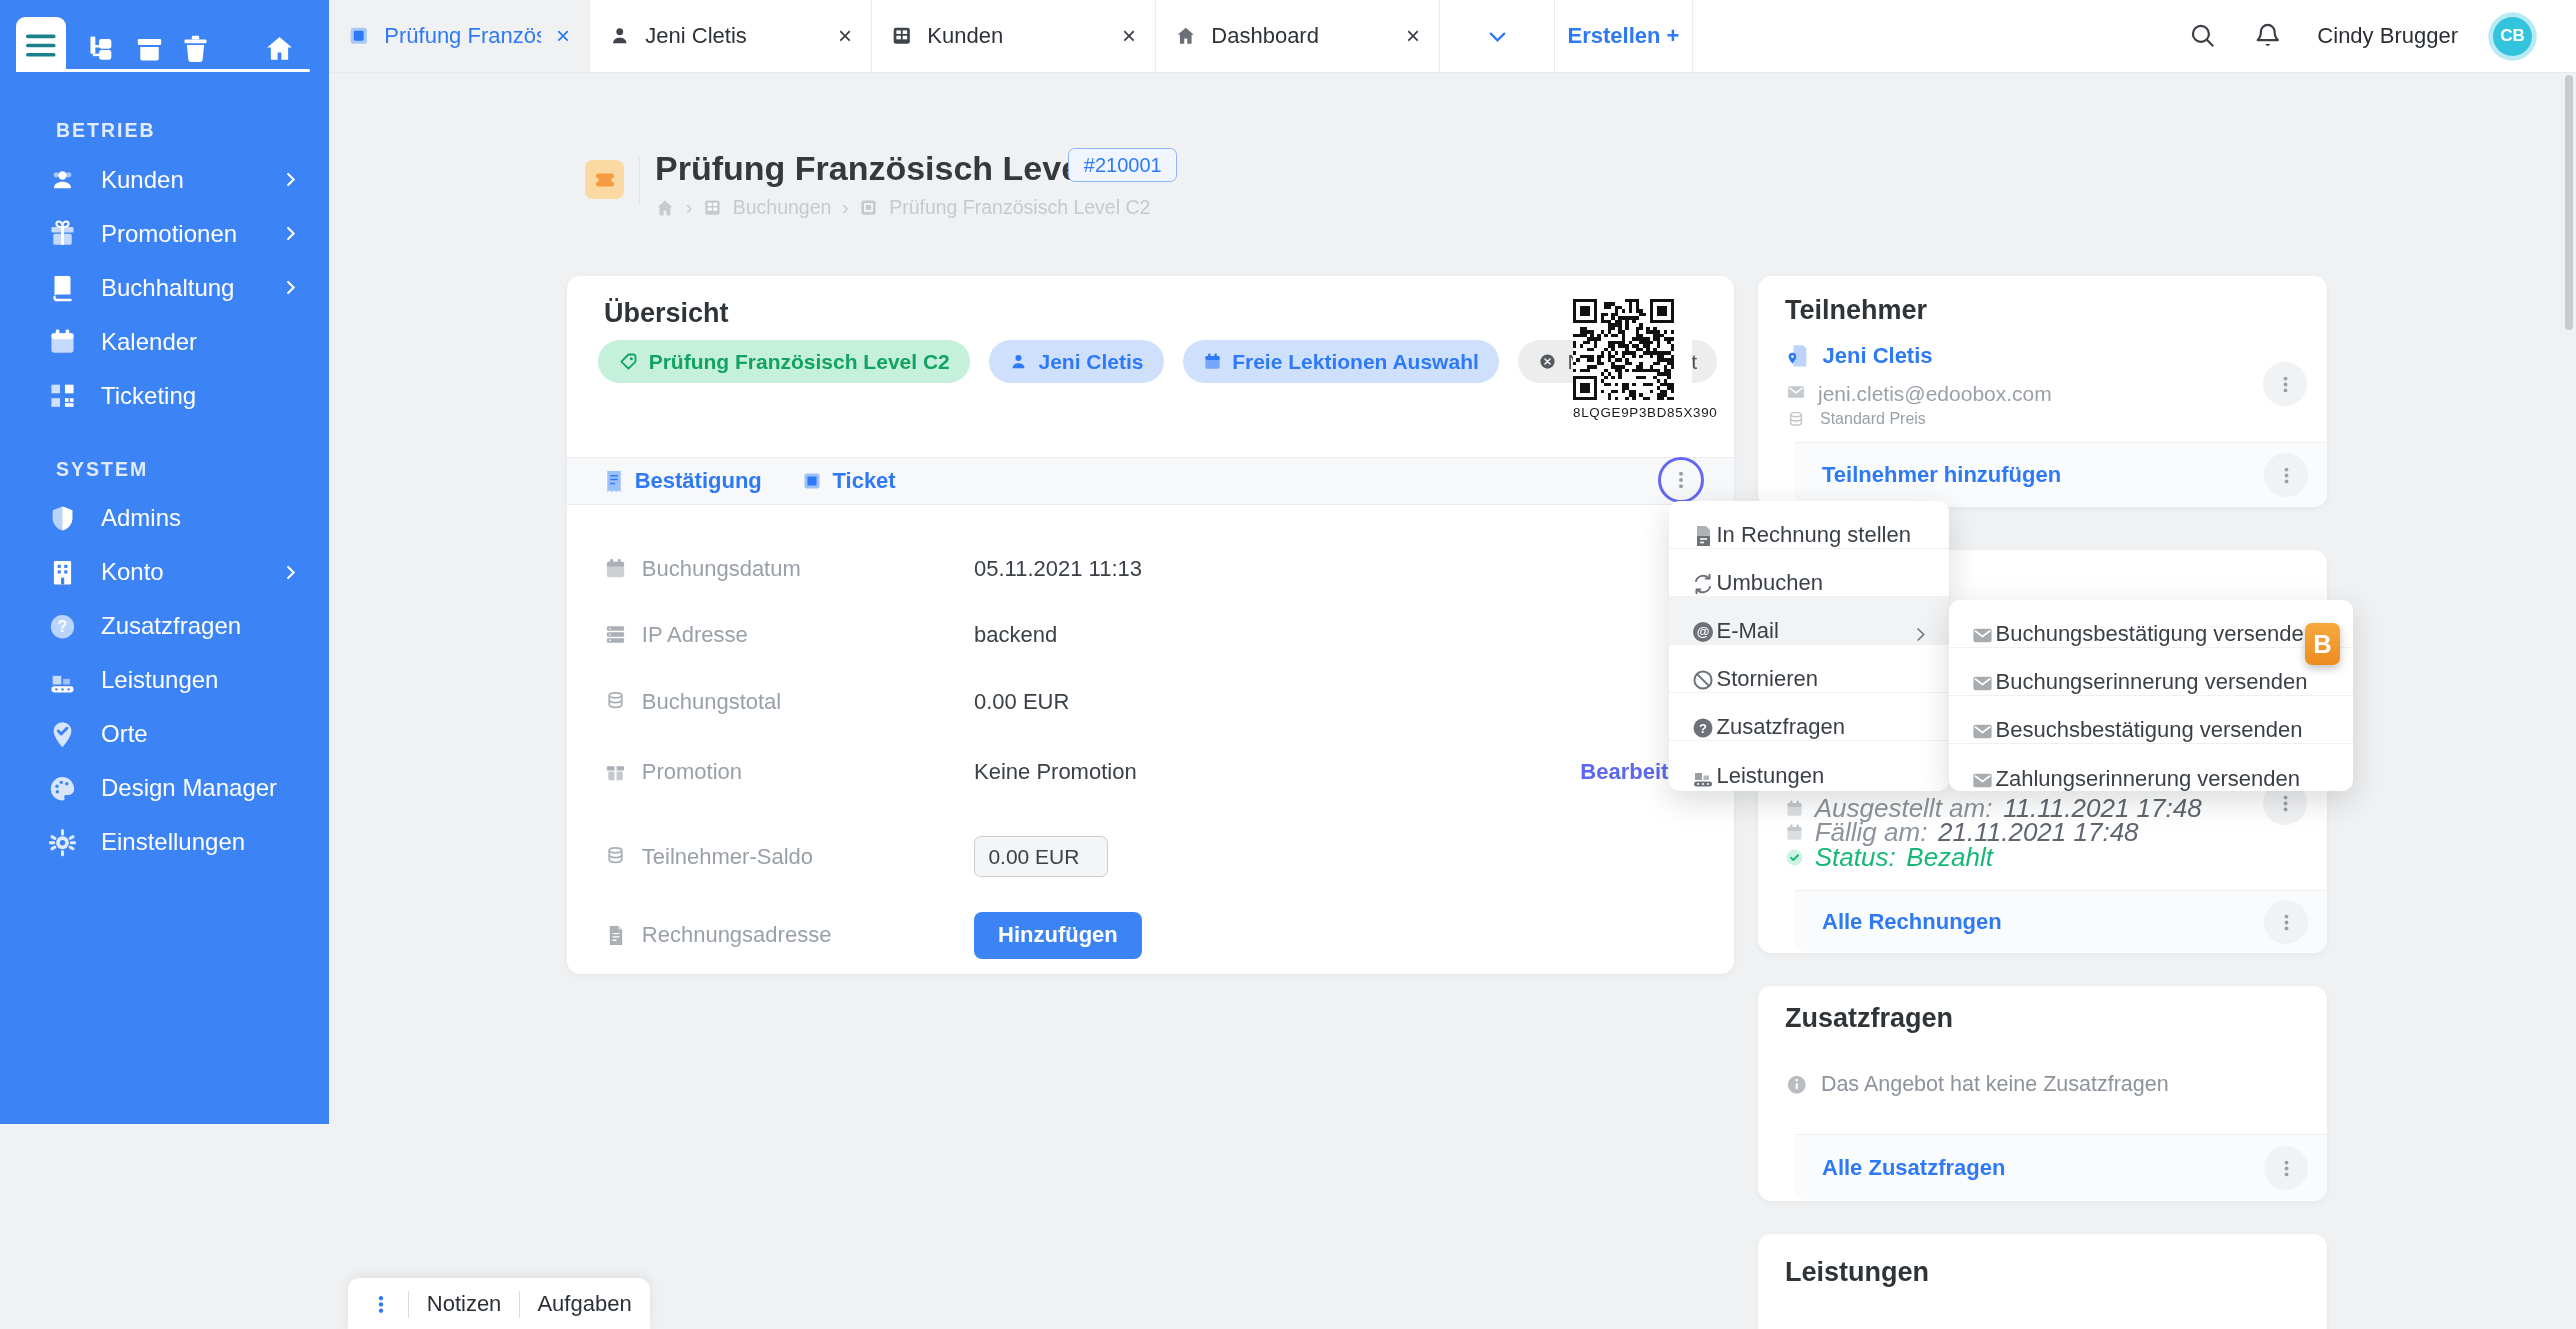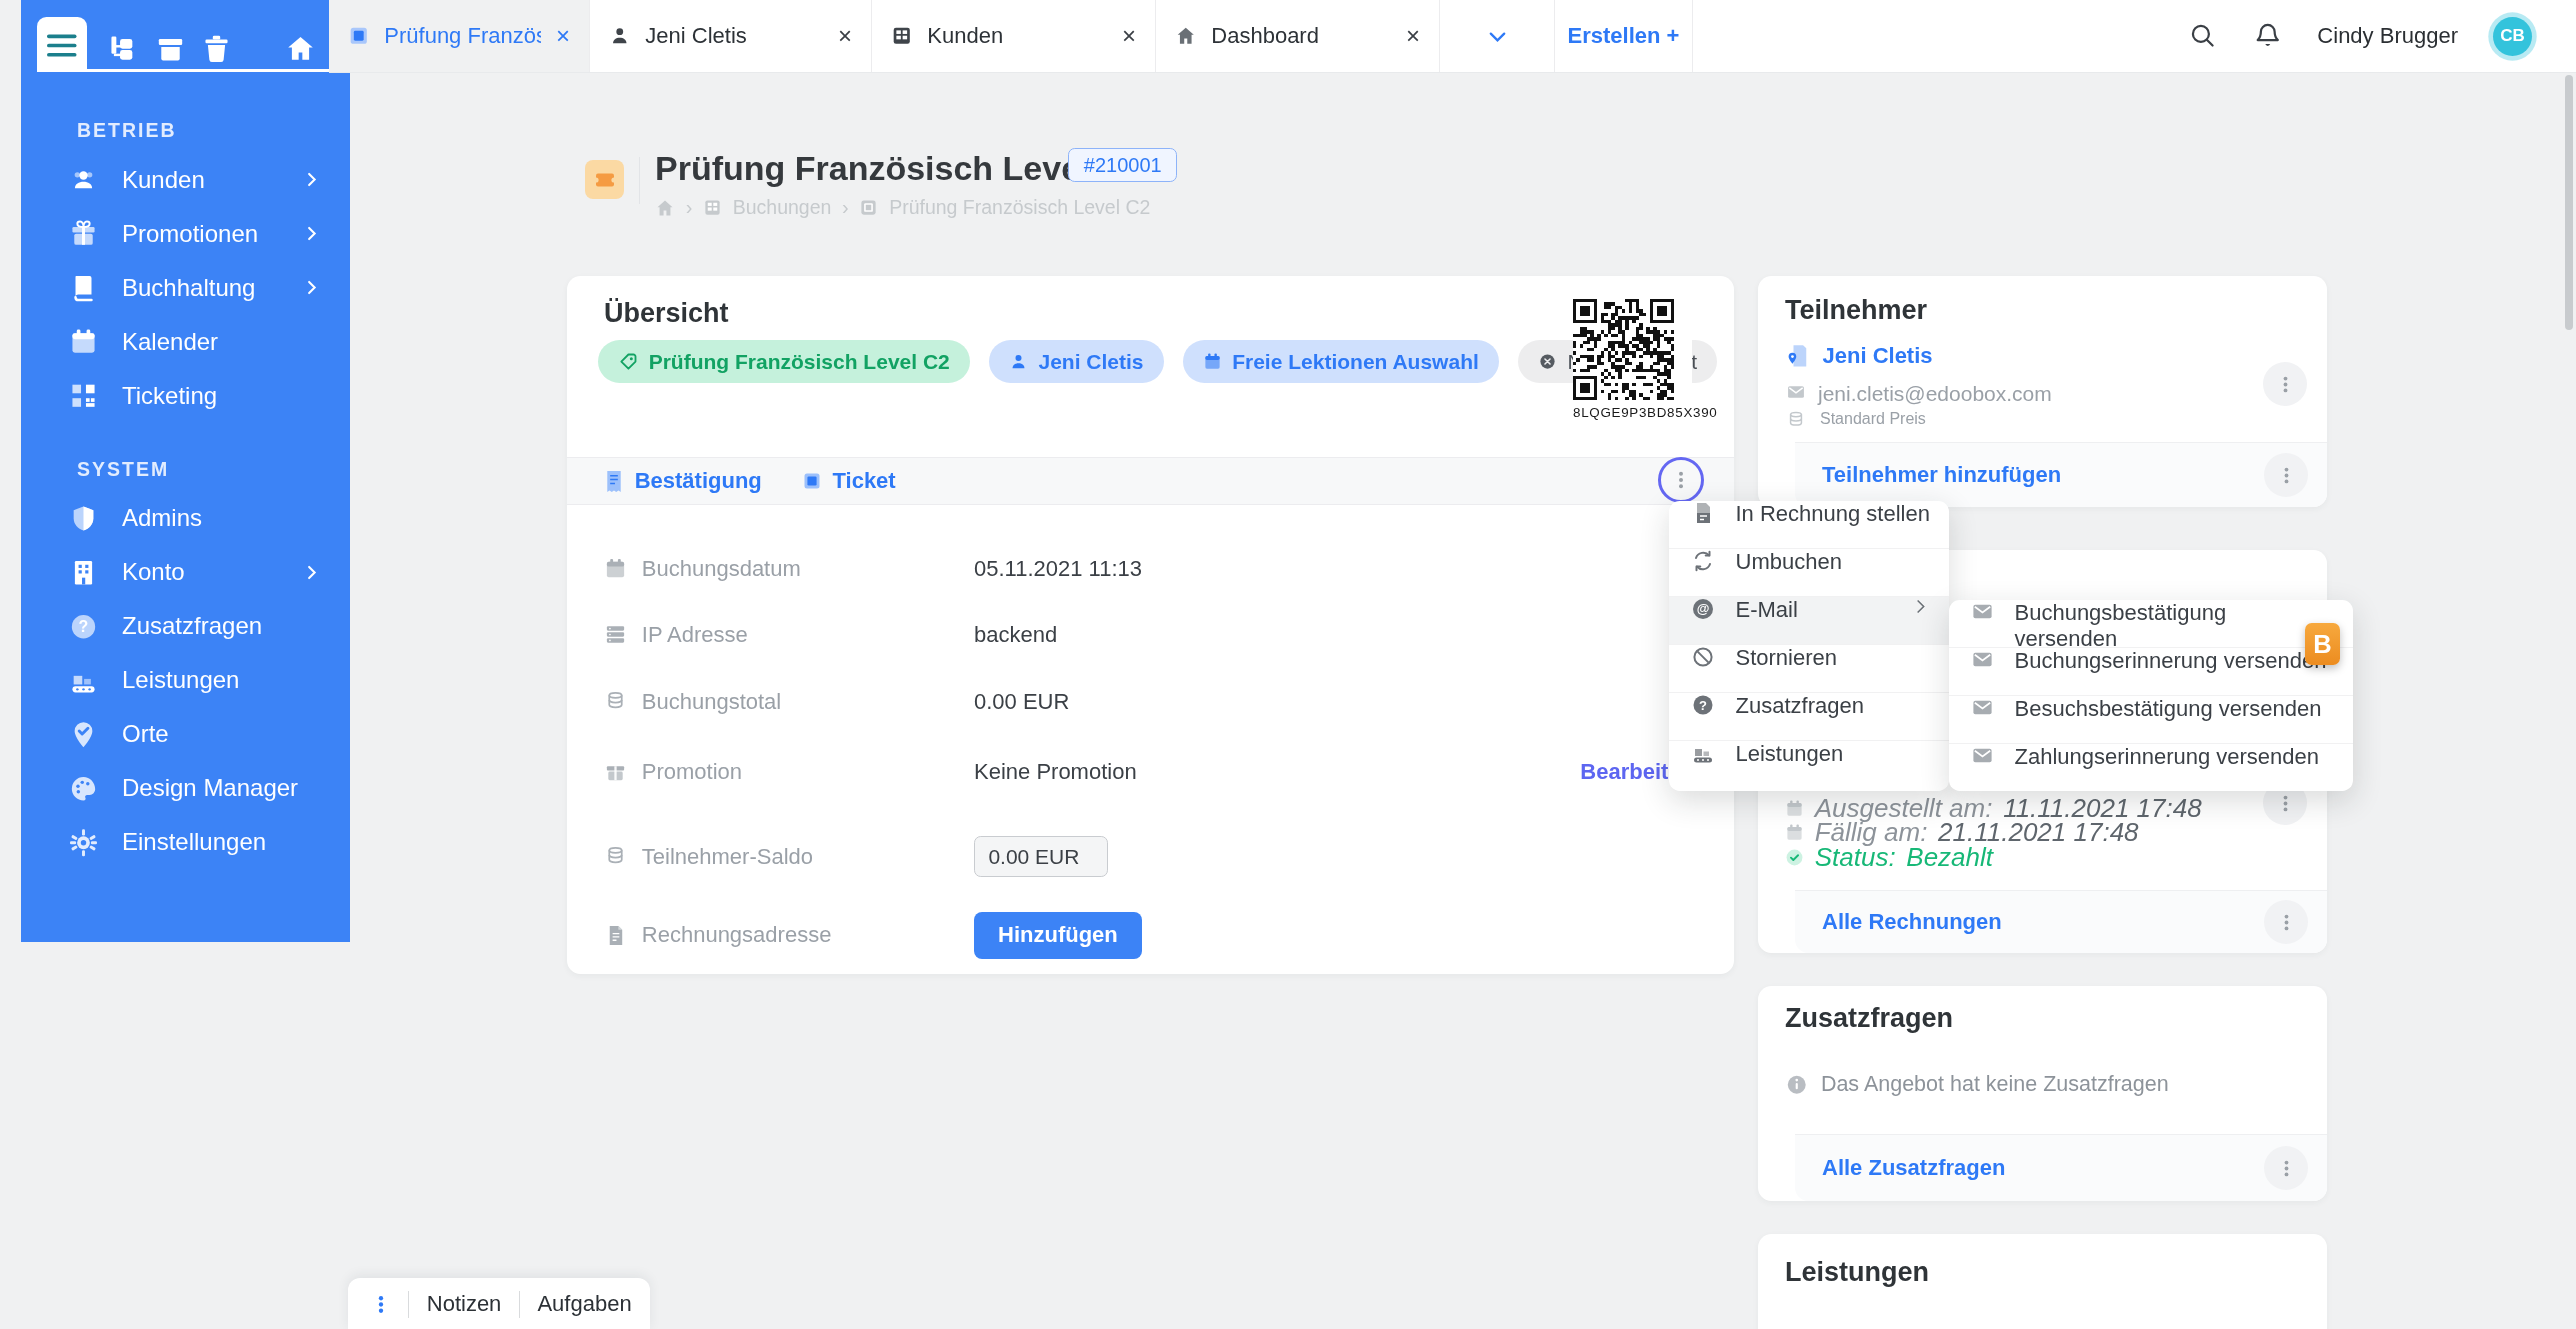--- a/index.html
+++ b/index.html
@@ -3,21 +3,21 @@
 <meta charset="utf-8">
 <style>
   html,body{margin:0;padding:0;}
   body{width:2576px;height:1330px;overflow:hidden;position:relative;background:#f0f1f2;
        font-family:"Liberation Sans", sans-serif;color:#3b4046;}
   .abs{position:absolute;}
   .ic{flex:none;display:inline-flex;align-items:center;justify-content:center;}
   svg{display:block;}
 
   
-  .sidebar{position:absolute;left:0;top:0;width:329px;height:942px;background:#3c83f6;z-index:5;margin-left:21px;}
+  .sidebar{position:absolute;left:0;top:0;width:329px;height:1124px;background:#3c83f6;z-index:5;}
   .side-head{position:relative;height:72px;}
   .side-head::after{content:"";position:absolute;left:17.4px;right:19px;bottom:0;height:2.7px;background:#fff;border-radius:1.3px;}
   .ham-box{position:absolute;left:16px;top:17.4px;width:50px;height:55px;background:#fff;border-radius:9.4px 9.4px 0 0;}
   .side-head .hicon{position:absolute;top:34px;}
   .nav-sec-label{margin:47px 0 10.7px 56px;font-size:19.5px;font-weight:700;letter-spacing:2px;color:rgba(255,255,255,.85);}
   .nav-sec-label.second{margin-top:35px;}
   .side-item{display:flex;align-items:center;height:54px;padding:0 29.5px 0 47px;gap:23px;color:#fff;font-size:24px;cursor:pointer;}
   .side-item .lbl{white-space:nowrap;}
   .side-item .chev{margin-left:auto;}
 
@@ -71,21 +71,21 @@
   .ov-lab{width:370px;display:flex;align-items:center;gap:14.8px;color:#9aa0a7;font-size:22px;}
   .ov-val{font-size:22px;color:#3b4046;}
   .edit-link{margin-left:auto;color:#5d66f1;font-size:22px;font-weight:600;cursor:pointer;}
   .saldo-input{width:105px;height:39px;border:1.3px solid #c9ccd0;border-radius:6.7px;background:#f4f5f6;color:#3b4046;
                font-size:21px;padding:0 13.4px;font-family:"Liberation Sans",sans-serif;}
   .add-btn{height:47px;padding:0 24px;background:#3c83f6;color:#fff;border:none;border-radius:8px;font-size:22px;font-weight:600;
            font-family:"Liberation Sans",sans-serif;cursor:pointer;}
 
   
   .menu{left:1669px;top:501px;width:280px;height:290px;background:#fff;border-radius:10.7px;box-shadow:0 9.4px 29.5px rgba(30,35,40,.16);z-index:20;overflow:hidden;}
-  .menu-item{height:48px;display:flex;align-items:flex-start;gap:21px;padding:0 19px 0 21.5px;font-size:22px;color:#3b4046;
+  .menu-item{height:48px;display:flex;align-items:flex-end;gap:2px;padding:0 19px 0 21.5px;font-size:22px;color:#3b4046;
              border-bottom:1.3px solid #f1f1f2;cursor:pointer;box-sizing:border-box;}
   .menu-item:last-child{border-bottom:none;}
   .menu-item.hl{background:#f2f3f4;}
   .menu-item .mchev{margin-left:auto;}
   .submenu{left:1949px;top:600px;width:404px;height:191px;background:#fff;border-radius:10.7px;box-shadow:0 9.4px 29.5px rgba(30,35,40,.16);z-index:21;overflow:hidden;}
   .submenu .menu-item{height:48px;}
   .b-badge{left:2305px;top:623px;width:35px;height:42px;border-radius:6.7px;background:linear-gradient(#f7a93e,#ec8c20);
            box-shadow:0 3.4px 8px rgba(0,0,0,.25);display:flex;align-items:center;justify-content:center;
            color:#fff;font-size:25.5px;font-weight:700;z-index:22;}
 

